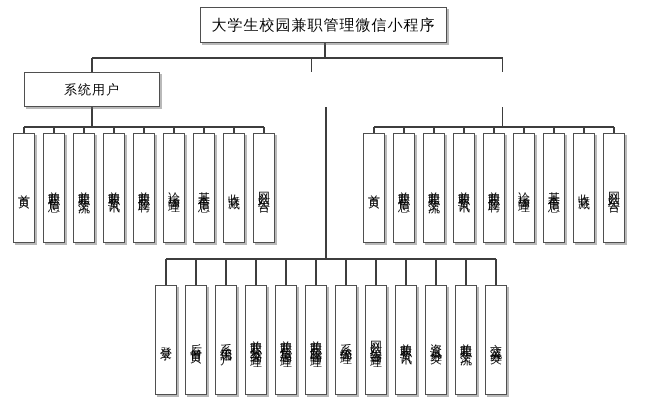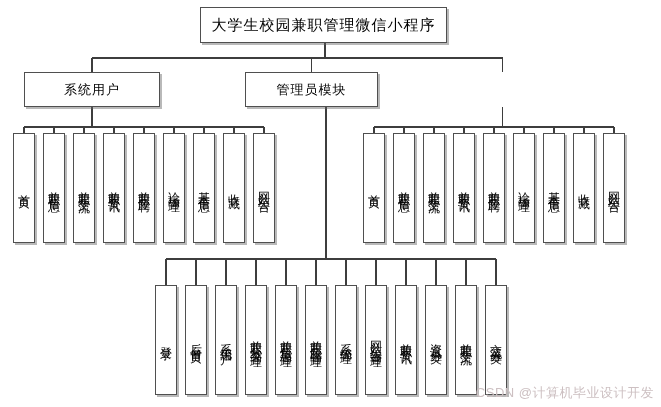--- a/index.html
+++ b/index.html
@@ -77,23 +77,20 @@
       <line x1="466" y1="259" x2="466" y2="285" stroke="#3d3d3d" stroke-width="1.4" shape-rendering="crispEdges"></line>
       <line x1="496" y1="259" x2="496" y2="285" stroke="#3d3d3d" stroke-width="1.4" shape-rendering="crispEdges"></line>
     </svg>
 
   <div class="node root">
     <span>大学生校园兼职管理微信小程序</span>
   </div>
 
   <div class="node branch" id="branch0">
     <span>系统用户</span>
-  </div>
-  <div class="node branch" id="branch1">
-    <span>管理员模块</span>
   </div>
 
   <div id="leaf-layer">
       <div class="node leaf" style="left: 13px; top: 133px; width: 22px; height: 110px;">
         <span>首页</span>
       </div>
       <div class="node leaf" style="left: 43px; top: 133px; width: 22px; height: 110px;">
         <span>兼职信息</span>
       </div>
       <div class="node leaf" style="left: 73px; top: 133px; width: 22px; height: 110px;">
@@ -175,14 +172,13 @@
         <span>资讯分类</span>
       </div>
       <div class="node leaf" style="left: 455px; top: 285px; width: 22px; height: 110px;">
         <span>兼职交流</span>
       </div>
       <div class="node leaf" style="left: 485px; top: 285px; width: 22px; height: 110px;">
         <span>交流分类</span>
       </div>
     </div>
 
-  <div class="watermark" style="color: rgb(205, 192, 194);">CSDN @计算机毕业设计开发</div>
 </div>
 
 </body></html>

